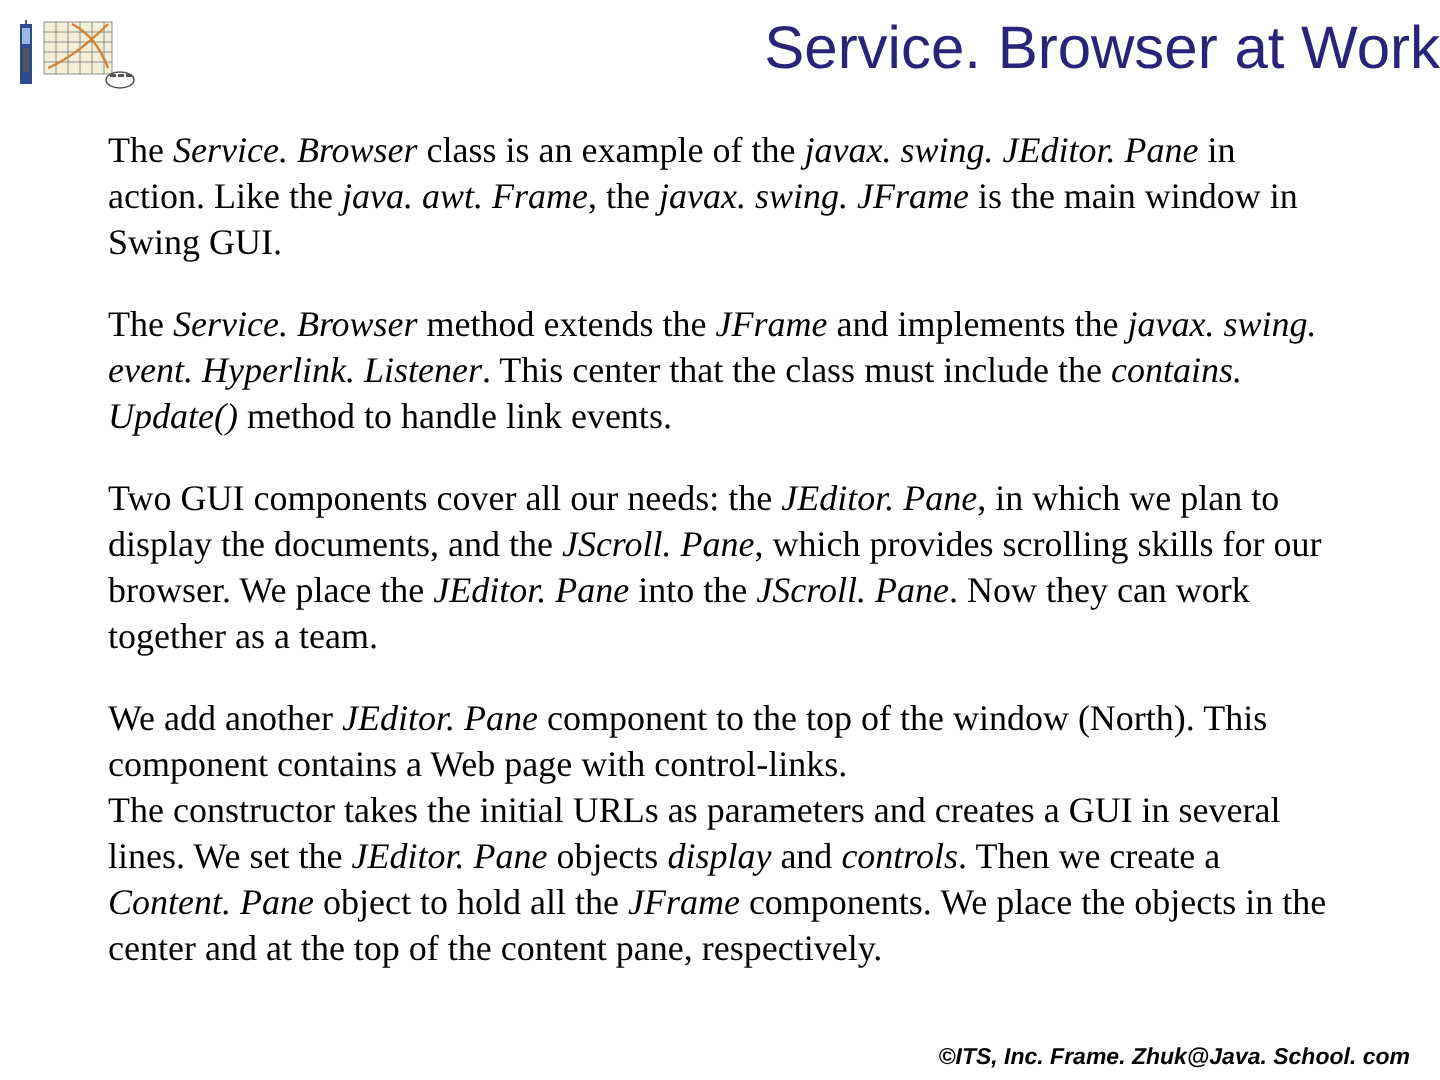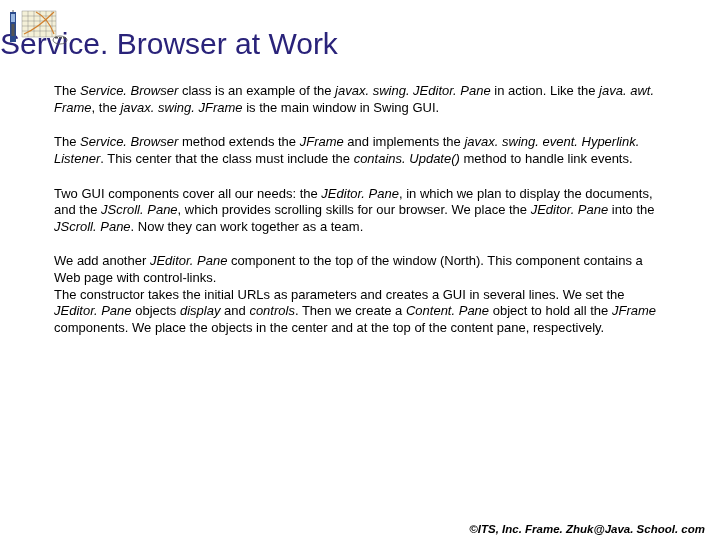--- a/index.html
+++ b/index.html
@@ -14,32 +14,33 @@
   }
   .logo {
     position: absolute;
     top: 8px;
     left: 8px;
     width: 60px;
     height: 38px;
   }
   .logo svg { width: 60px; height: 38px; }
   .title {
-    text-align: left;
+    text-align: right;
     font-size: 30px;
     color: #2a237a;
-    padding-top: 27px;
+    padding-top: 8px;
     font-weight: normal;
     margin: 0 0 22px 0;
   }
   .content {
     padding: 0 54px 0 54px;
-    font-size: 13px;
+    font-size: 18px;
     color: #000;
     line-height: 1.28;
+    font-family: Liberation Serif, serif;
   }
   .content p {
     margin: 0 0 18px 0;
   }
   .content p:last-of-type { margin-bottom: 0; }
   .i { font-style: italic; }
   .footer {
     position: absolute;
     bottom: 5px;
     right: 15px;

